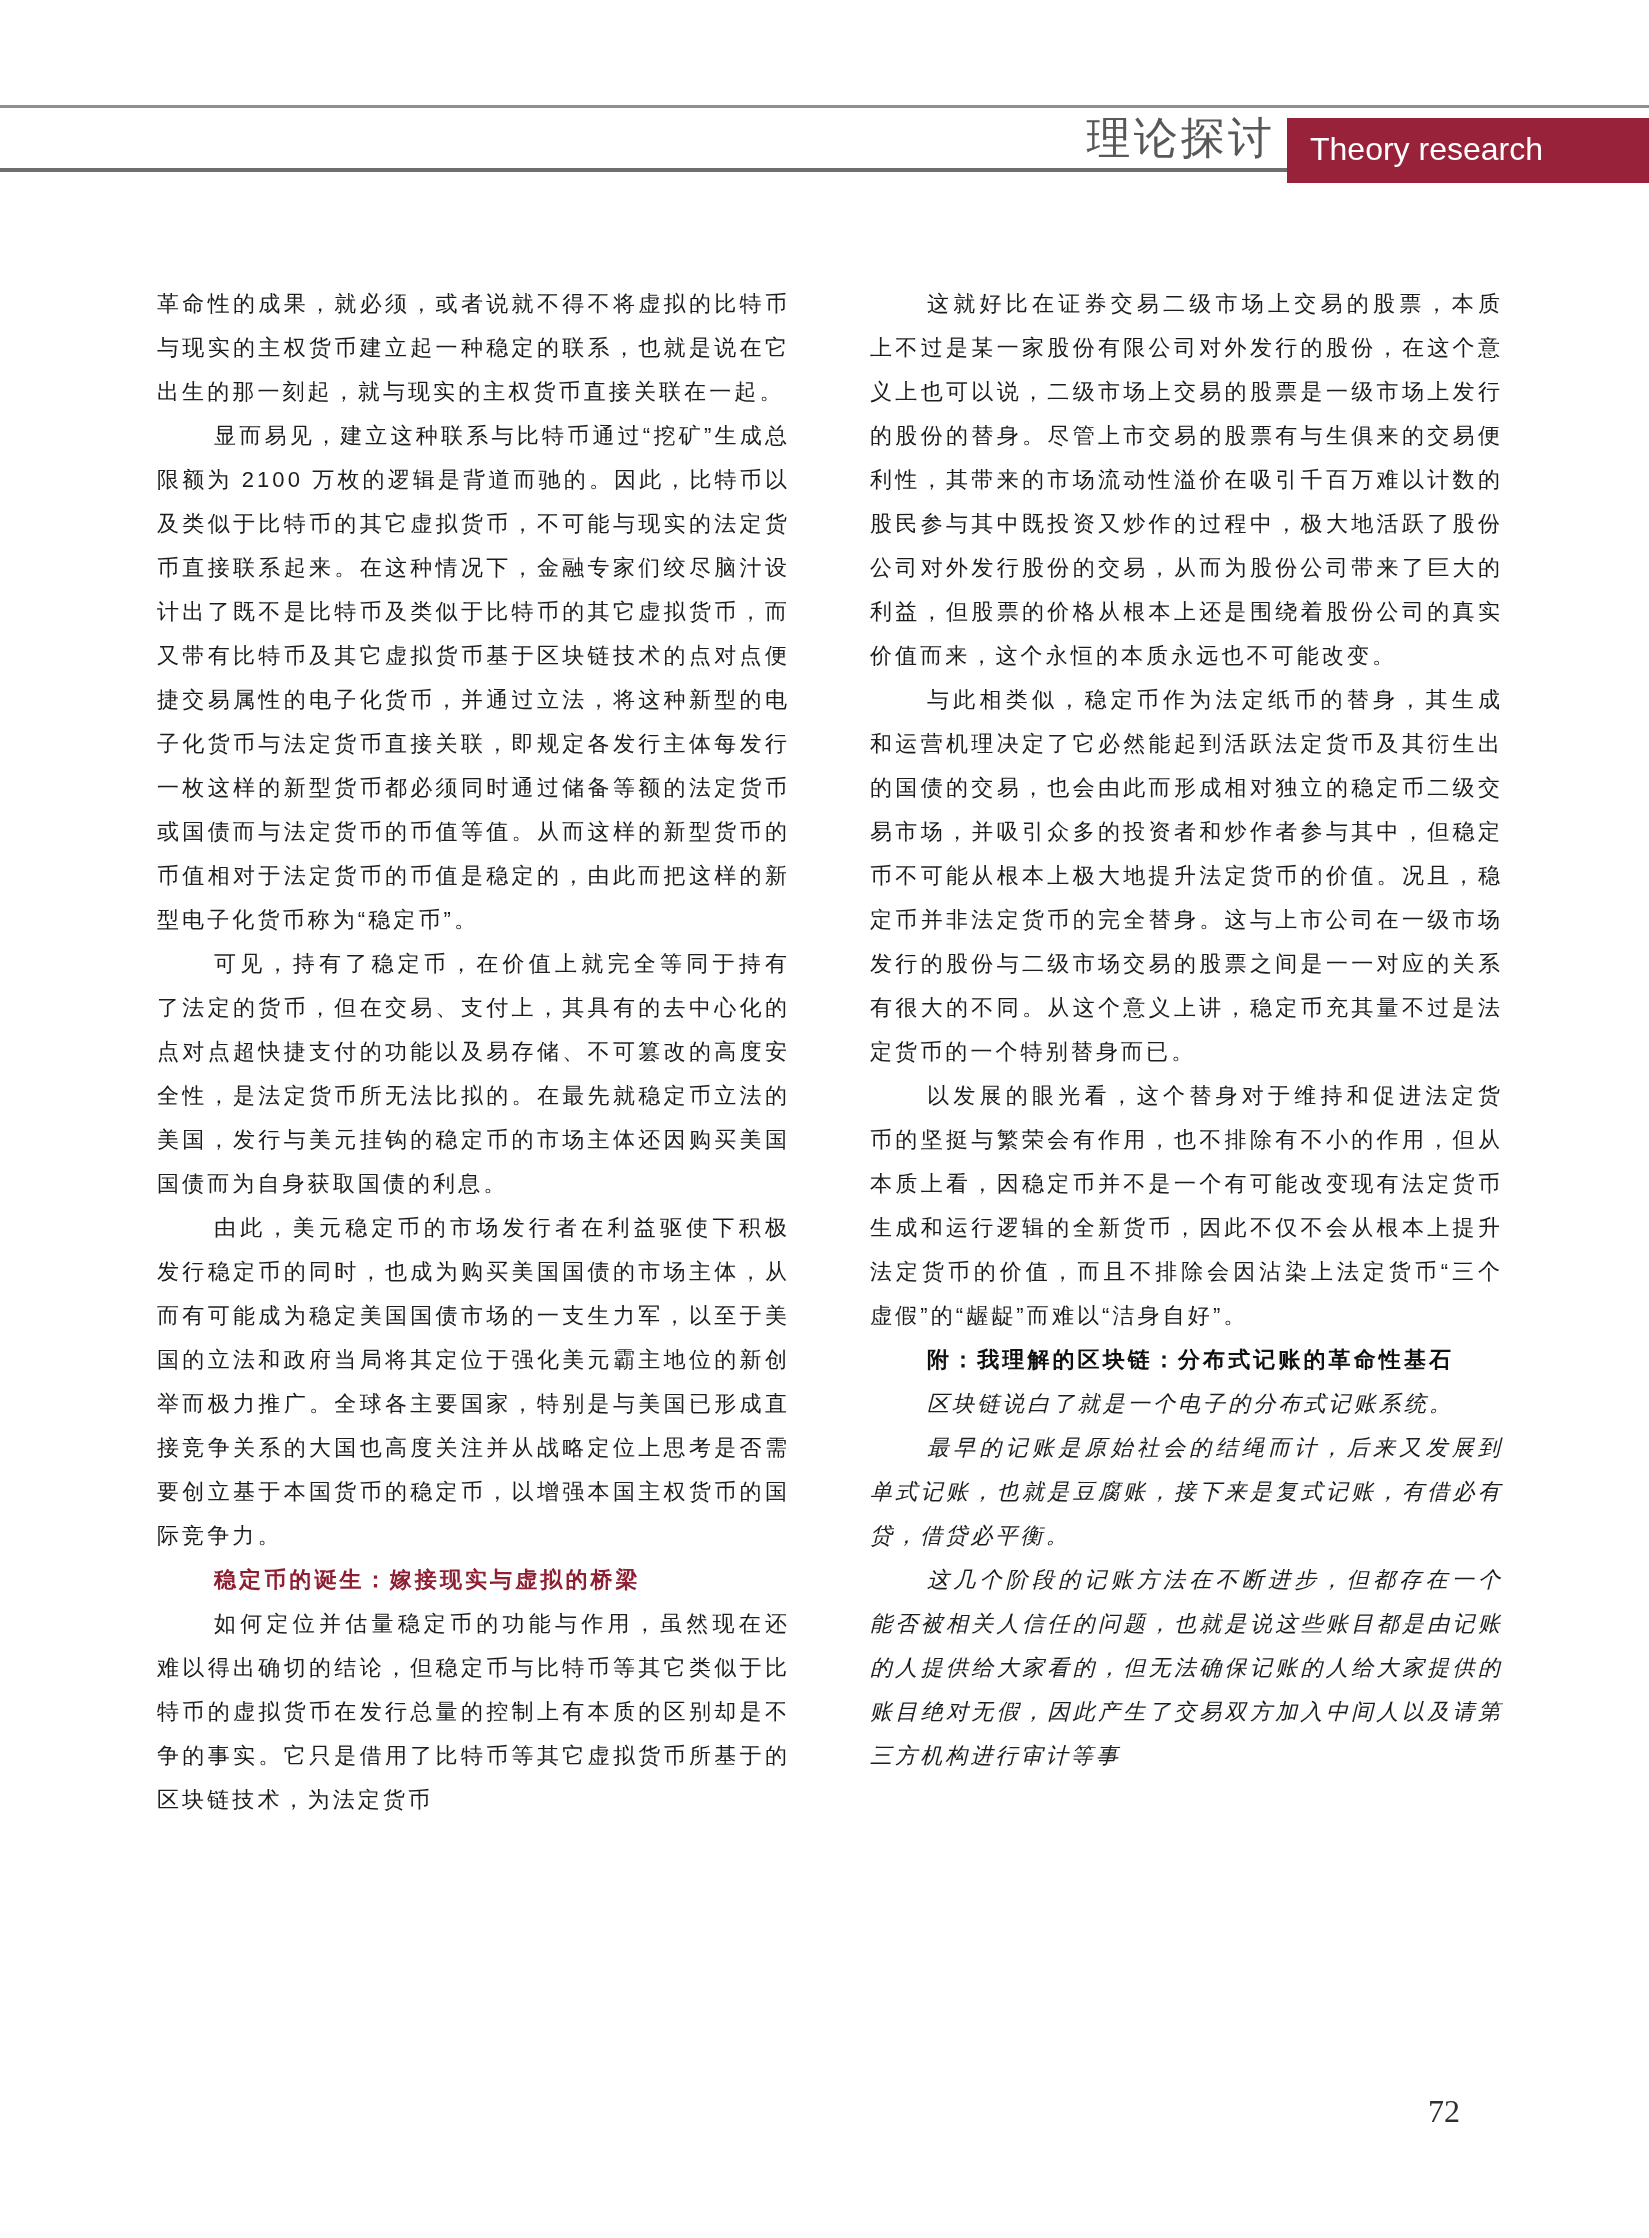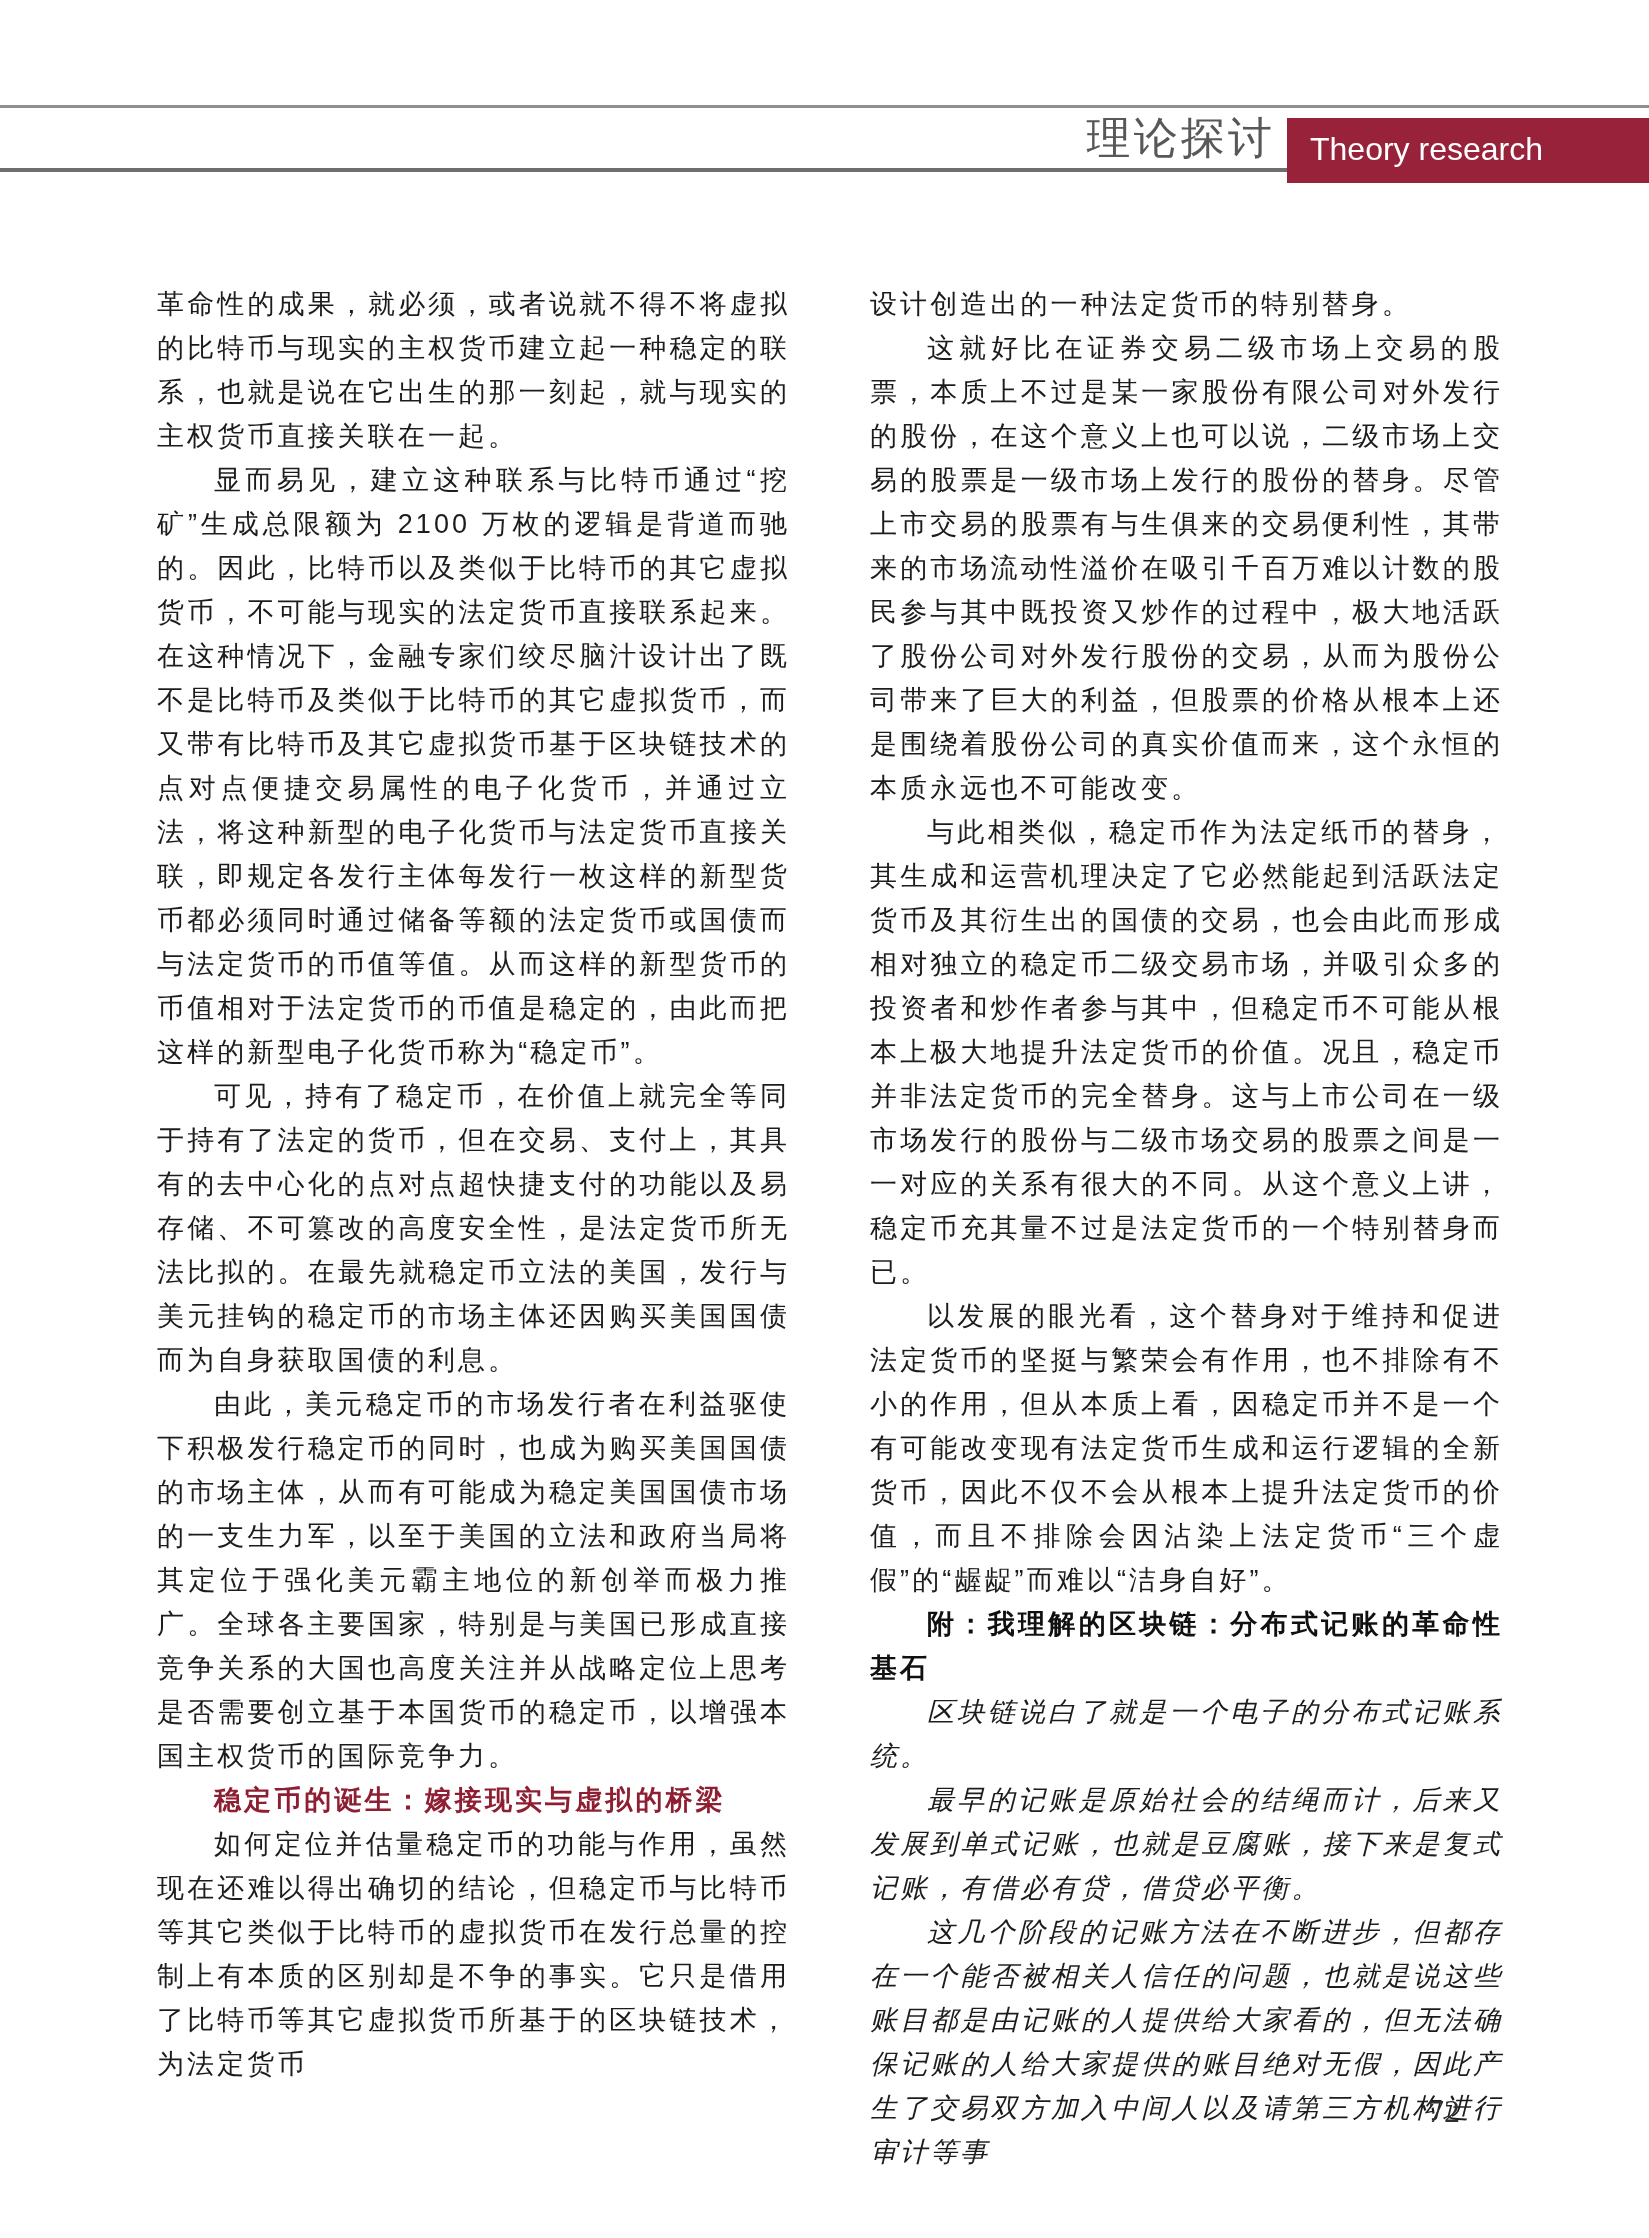--- a/index.html
+++ b/index.html
@@ -34,21 +34,21 @@
     font-size:32px; color:#ffffff; white-space:nowrap;
   }
   
   .col {
     position:absolute; top:282px; width:633px;
   }
   #col-left  { left:157px;  }
   #col-right { left:870px; }
   .col p {
     margin:0;
-    font-size:27px;
+    font-size:22px;
     line-height:44px;
     letter-spacing:3.1px;
     color:#1c1c1c;
     text-align:justify;
     text-justify:inter-character;
     text-indent:57px;
   }
   .col p.cont { text-indent:0; }
   .col p.heading-red {
     color:#8e1f33;
@@ -85,21 +85,20 @@
 
   <div id="col-left" class="col">
       <p class="body cont">革命性的成果，就必须，或者说就不得不将虚拟的比特币与现实的主权货币建立起一种稳定的联系，也就是说在它出生的那一刻起，就与现实的主权货币直接关联在一起。</p>
       <p class="body">显而易见，建立这种联系与比特币通过“挖矿”生成总限额为 2100 万枚的逻辑是背道而驰的。因此，比特币以及类似于比特币的其它虚拟货币，不可能与现实的法定货币直接联系起来。在这种情况下，金融专家们绞尽脑汁设计出了既不是比特币及类似于比特币的其它虚拟货币，而又带有比特币及其它虚拟货币基于区块链技术的点对点便捷交易属性的电子化货币，并通过立法，将这种新型的电子化货币与法定货币直接关联，即规定各发行主体每发行一枚这样的新型货币都必须同时通过储备等额的法定货币或国债而与法定货币的币值等值。从而这样的新型货币的币值相对于法定货币的币值是稳定的，由此而把这样的新型电子化货币称为“稳定币”。</p>
       <p class="body">可见，持有了稳定币，在价值上就完全等同于持有了法定的货币，但在交易、支付上，其具有的去中心化的点对点超快捷支付的功能以及易存储、不可篡改的高度安全性，是法定货币所无法比拟的。在最先就稳定币立法的美国，发行与美元挂钩的稳定币的市场主体还因购买美国国债而为自身获取国债的利息。</p>
       <p class="body">由此，美元稳定币的市场发行者在利益驱使下积极发行稳定币的同时，也成为购买美国国债的市场主体，从而有可能成为稳定美国国债市场的一支生力军，以至于美国的立法和政府当局将其定位于强化美元霸主地位的新创举而极力推广。全球各主要国家，特别是与美国已形成直接竞争关系的大国也高度关注并从战略定位上思考是否需要创立基于本国货币的稳定币，以增强本国主权货币的国际竞争力。</p>
       <p class="heading-red">稳定币的诞生：嫁接现实与虚拟的桥梁</p>
       <p class="body">如何定位并估量稳定币的功能与作用，虽然现在还难以得出确切的结论，但稳定币与比特币等其它类似于比特币的虚拟货币在发行总量的控制上有本质的区别却是不争的事实。它只是借用了比特币等其它虚拟货币所基于的区块链技术，为法定货币</p>
     </div>
   <div id="col-right" class="col">
-      <p class="body cont">设计创造出的一种法定货币的特别替身。</p>
       <p class="body">这就好比在证券交易二级市场上交易的股票，本质上不过是某一家股份有限公司对外发行的股份，在这个意义上也可以说，二级市场上交易的股票是一级市场上发行的股份的替身。尽管上市交易的股票有与生俱来的交易便利性，其带来的市场流动性溢价在吸引千百万难以计数的股民参与其中既投资又炒作的过程中，极大地活跃了股份公司对外发行股份的交易，从而为股份公司带来了巨大的利益，但股票的价格从根本上还是围绕着股份公司的真实价值而来，这个永恒的本质永远也不可能改变。</p>
       <p class="body">与此相类似，稳定币作为法定纸币的替身，其生成和运营机理决定了它必然能起到活跃法定货币及其衍生出的国债的交易，也会由此而形成相对独立的稳定币二级交易市场，并吸引众多的投资者和炒作者参与其中，但稳定币不可能从根本上极大地提升法定货币的价值。况且，稳定币并非法定货币的完全替身。这与上市公司在一级市场发行的股份与二级市场交易的股票之间是一一对应的关系有很大的不同。从这个意义上讲，稳定币充其量不过是法定货币的一个特别替身而已。</p>
       <p class="body">以发展的眼光看，这个替身对于维持和促进法定货币的坚挺与繁荣会有作用，也不排除有不小的作用，但从本质上看，因稳定币并不是一个有可能改变现有法定货币生成和运行逻辑的全新货币，因此不仅不会从根本上提升法定货币的价值，而且不排除会因沾染上法定货币“三个虚假”的“龌龊”而难以“洁身自好”。</p>
       <p class="heading-bold">附：我理解的区块链：分布式记账的革命性基石</p>
       <p class="kai">区块链说白了就是一个电子的分布式记账系统。</p>
       <p class="kai">最早的记账是原始社会的结绳而计，后来又发展到单式记账，也就是豆腐账，接下来是复式记账，有借必有贷，借贷必平衡。</p>
       <p class="kai">这几个阶段的记账方法在不断进步，但都存在一个能否被相关人信任的问题，也就是说这些账目都是由记账的人提供给大家看的，但无法确保记账的人给大家提供的账目绝对无假，因此产生了交易双方加入中间人以及请第三方机构进行审计等事</p>
     </div>
 
   <div class="page-number">72</div>

